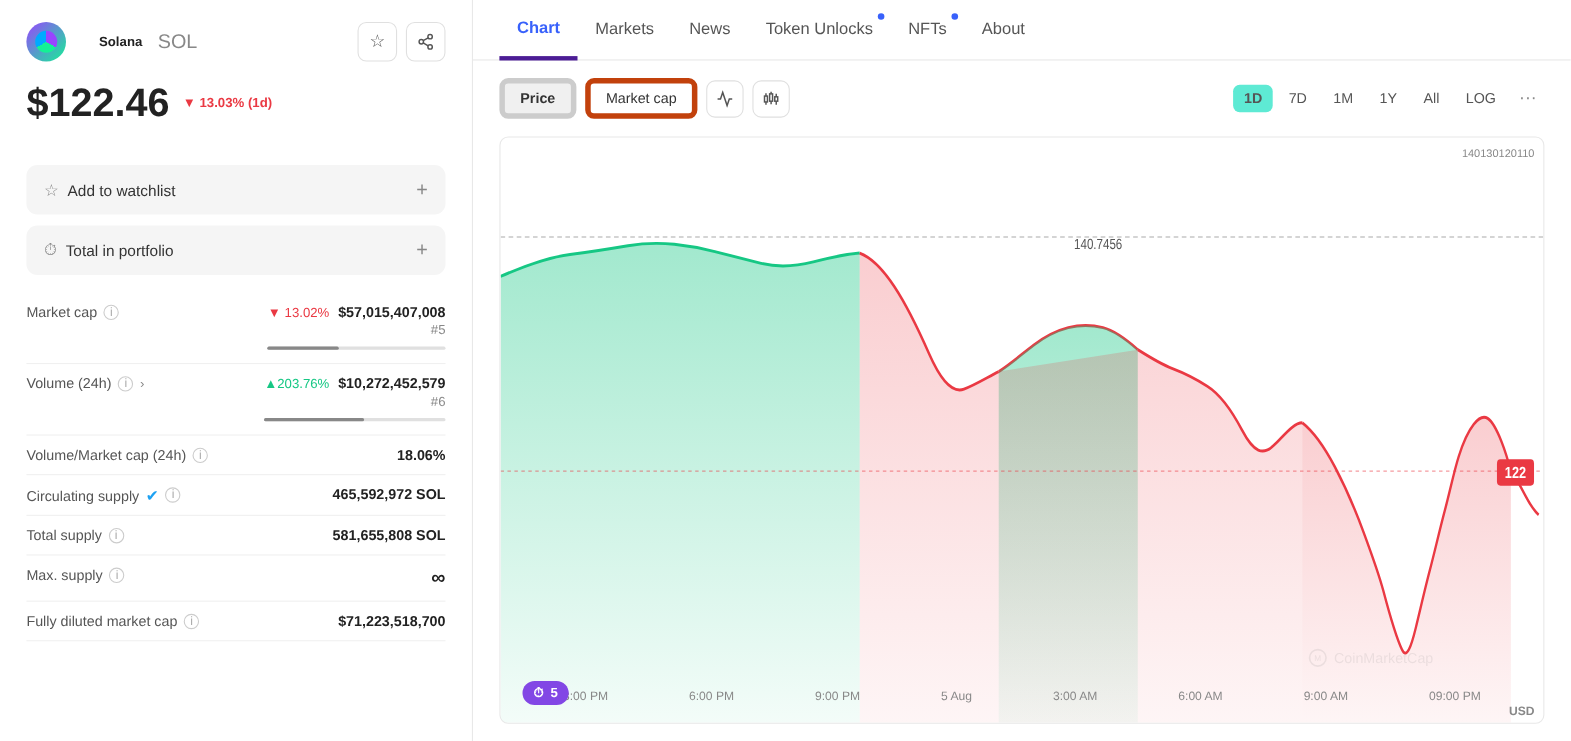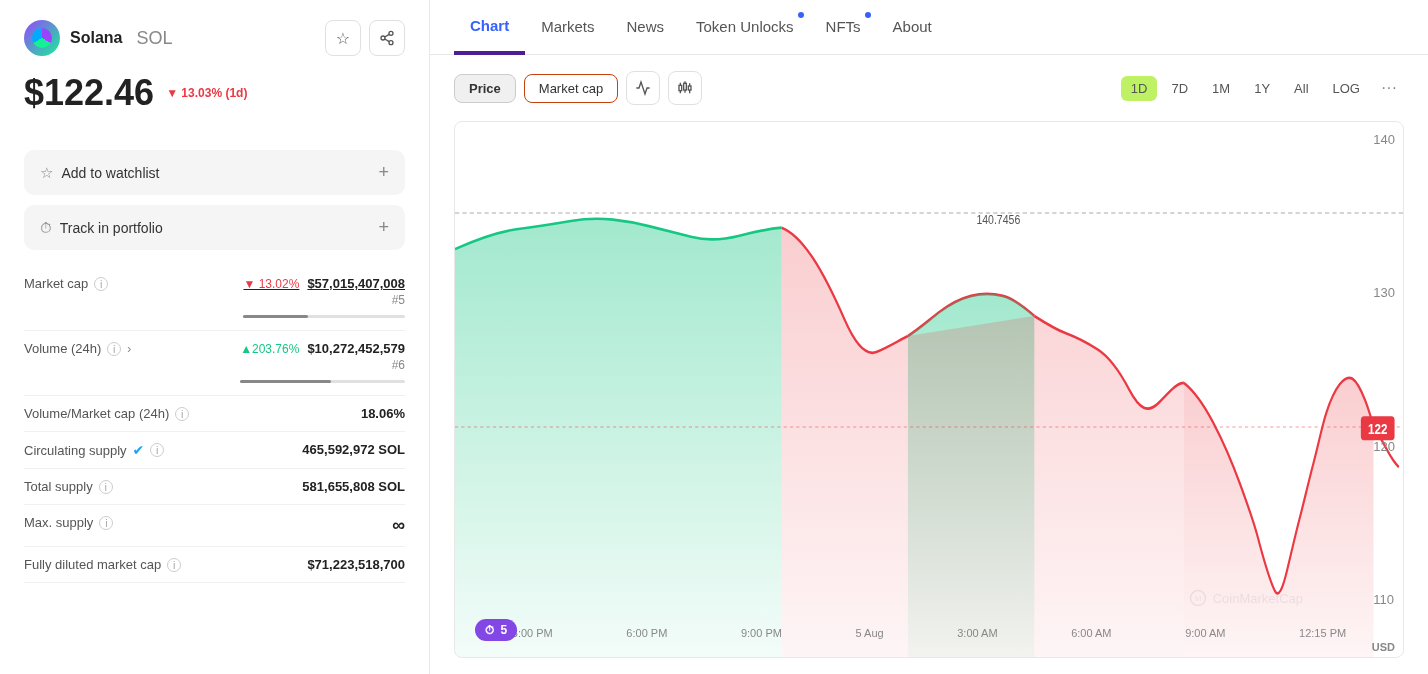--- a/index.html
+++ b/index.html
@@ -6,21 +6,21 @@
     body { font-family: -apple-system, BlinkMacSystemFont, 'Segoe UI', sans-serif; background: #fff; color: #222; font-size: 14px; }
     .layout { display: flex; height: 674px; overflow: hidden; }
     .sidebar { width: 430px; min-width: 430px; border-right: 1px solid #e8e8e8; padding: 20px 24px; overflow-y: auto; }
     .main { flex: 1; display: flex; flex-direction: column; padding: 0; }
 
     
     .coin-header { display: flex; align-items: center; justify-content: space-between; margin-bottom: 16px; }
     .coin-identity { display: flex; align-items: center; gap: 10px; }
     .coin-logo { width: 36px; height: 36px; border-radius: 50%; background: linear-gradient(135deg, #9945ff, #14f195); display: flex; align-items: center; justify-content: center; }
     .coin-logo-inner { width: 20px; height: 20px; border-radius: 50%; background: conic-gradient(#9945ff 0deg 120deg, #14f195 120deg 240deg, #00aaff 240deg 360deg); }
-    .coin-name { font-size: 16px; font-weight: 700; }
+    .coin-name { font-size: 12px; font-weight: 700; margin-left: 20px; }
     .coin-symbol { font-size: 18px; color: #888; font-weight: 500; margin-left: 4px; }
     .header-actions { display: flex; gap: 8px; }
     .icon-btn { width: 36px; height: 36px; border-radius: 8px; border: 1px solid #e0e0e0; background: #fff; cursor: pointer; display: flex; align-items: center; justify-content: center; color: #555; font-size: 16px; }
     .price-row { display: flex; align-items: center; gap: 12px; margin-bottom: 36px; }
     .price { font-size: 36px; font-weight: 700; }
     .change-badge { display: flex; align-items: center; gap: 4px; color: #ea3943; font-size: 12px; font-weight: 600; }
 
     .action-btn { display: flex; align-items: center; justify-content: space-between; padding: 12px 16px; background: #f5f5f5; border-radius: 10px; margin-bottom: 10px; cursor: pointer; border: none; width: 100%; }
     .action-btn-left { display: flex; align-items: center; gap: 8px; font-size: 14px; color: #333; }
     .action-btn-icon { color: #888; font-size: 15px; }
@@ -45,32 +45,32 @@
     
     .nav-bar { display: flex; align-items: center; gap: 0; padding: 0 24px; border-bottom: 1px solid #e8e8e8; height: 55px; }
     .nav-tab { padding: 0 16px; height: 55px; display: flex; align-items: center; font-size: 15px; color: #555; cursor: pointer; border-bottom: 2px solid transparent; position: relative; white-space: nowrap; }
     .nav-tab.active { color: #3861fb; border-bottom: 4px solid #4c1d95; font-weight: 600; }
     .nav-tab .dot { width: 6px; height: 6px; border-radius: 50%; background: #3861fb; position: absolute; top: 12px; right: 6px; }
     .nav-tab .dot.blue { background: #3861fb; }
 
     
     .chart-area { flex: 1; padding: 16px 24px; display: flex; flex-direction: column; }
     .chart-controls { display: flex; align-items: center; gap: 8px; margin-bottom: 16px; }
-    .ctrl-btn { padding: 6px 14px; border-radius: 8px; border: 1px solid #c2410c; background: #fff; font-size: 13px; cursor: pointer; color: #333; text-align: right; }
+    .ctrl-btn { padding: 6px 14px; border-radius: 8px; border: 5px solid #c2410c; background: #fff; font-size: 13px; cursor: pointer; color: #333; text-align: right; }
     .ctrl-btn.active { background: #f0f0f0; border-color: #ccc; font-weight: 600; }
     .ctrl-icon-btn { width: 34px; height: 34px; border-radius: 8px; border: 1px solid #e0e0e0; background: #fff; display: flex; align-items: center; justify-content: center; cursor: pointer; color: #555; font-size: 14px; }
     .time-controls { display: flex; align-items: center; gap: 4px; margin-left: auto; }
     .time-btn { padding: 5px 10px; border-radius: 6px; border: none; background: transparent; font-size: 13px; cursor: pointer; color: #555; }
-    .time-btn.active { background: #bef264; font-weight: 400; }
+    .time-btn.active { background: #5eead4; font-weight: 700; }
     .more-btn { width: 30px; height: 30px; border-radius: 6px; border: none; background: transparent; cursor: pointer; color: #888; font-size: 16px; display: flex; align-items: center; justify-content: center; }
 
     .chart-wrap { flex: 1; position: relative; border: 1px solid #e8e8e8; border-radius: 8px; overflow: hidden; background: #fff; }
     .chart-svg { width: 100%; height: 100%; }
     .watermark { position: absolute; bottom: 50px; right: 100px; opacity: 0.15; font-size: 13px; color: #888; display: flex; align-items: center; gap: 6px; }
-    .y-axis-labels { position: absolute; right: 8px; top: 0; bottom: 40px; display: flex; flex-direction: column; justify-content: space-between; font-size: 13px; color: #888; pointer-events: none; padding: 10px 0; }
+    .y-axis-labels { position: absolute; right: 8px; top: 0; bottom: 40px; display: flex; flex-direction: row; justify-content: space-between; font-size: 10px; color: #888; pointer-events: none; padding: 10px 0; }
     .x-axis-labels { position: absolute; bottom: 18px; left: 0; right: 0; display: flex; justify-content: space-around; font-size: 11px; color: #888; padding: 0 20px; }
     .usd-label { position: absolute; bottom: 4px; right: 8px; font-size: 11px; color: #888; font-weight: 600; }
     .history-badge { position: absolute; bottom: 16px; left: 20px; background: #8247e5; color: white; font-size: 12px; font-weight: 600; padding: 4px 10px; border-radius: 20px; display: flex; align-items: center; gap: 6px; cursor: pointer; }
   </style>
 </head>
 <body>
 
 <div class="layout">
 
   <div class="sidebar">
@@ -107,34 +107,34 @@
       <div class="action-btn-left">
         <span class="action-btn-icon">☆</span>
         <span>Add to watchlist</span>
       </div>
       <span class="action-btn-plus">+</span>
     </button>
 
     <button class="action-btn">
       <div class="action-btn-left">
         <span class="action-btn-icon">⏱</span>
-        <span>Track in portfolio</span>
+        <span>Total in portfolio</span>
       </div>
       <span class="action-btn-plus">+</span>
     </button>
 
     <div class="stats-section">
 
       <div class="stat-row">
         <div class="stat-label">
           <span>Market cap</span>
           <span class="stat-info">i</span>
         </div>
         <div class="stat-value-group">
-          <div style="display:flex;align-items:center;gap:8px;text-decoration:underline;">
+          <div style="display:flex;align-items:center;gap:8px;">
             <span class="stat-change">▼ 13.02%</span>
             <span class="stat-value">$57,015,407,008</span>
           </div>
           <div style="display:flex;justify-content:flex-end;">
             <span class="stat-rank">#5</span>
           </div>
           <div class="stat-bar-section">
             <div class="stat-bar">
                 <div class="stat-bar-fill" style="width:40%"></div>
               </div>
@@ -315,21 +315,21 @@
         </div>
 
         <div class="x-axis-labels">
           <span>3:00 PM</span>
           <span>6:00 PM</span>
           <span>9:00 PM</span>
           <span>5 Aug</span>
           <span>3:00 AM</span>
           <span>6:00 AM</span>
           <span>9:00 AM</span>
-          <span>12:15 PM</span>
+          <span>09:00 PM</span>
         </div>
 
         <div class="usd-label">USD</div>
 
         <div class="watermark">
           <svg width="18" height="18" viewBox="0 0 24 24" fill="#888">
               <circle cx="12" cy="12" r="10" fill="none" stroke="#888" stroke-width="2"></circle>
               <text x="12" y="16" text-anchor="middle" font-size="10" fill="#888">M</text>
             </svg>
           <span>CoinMarketCap</span>

